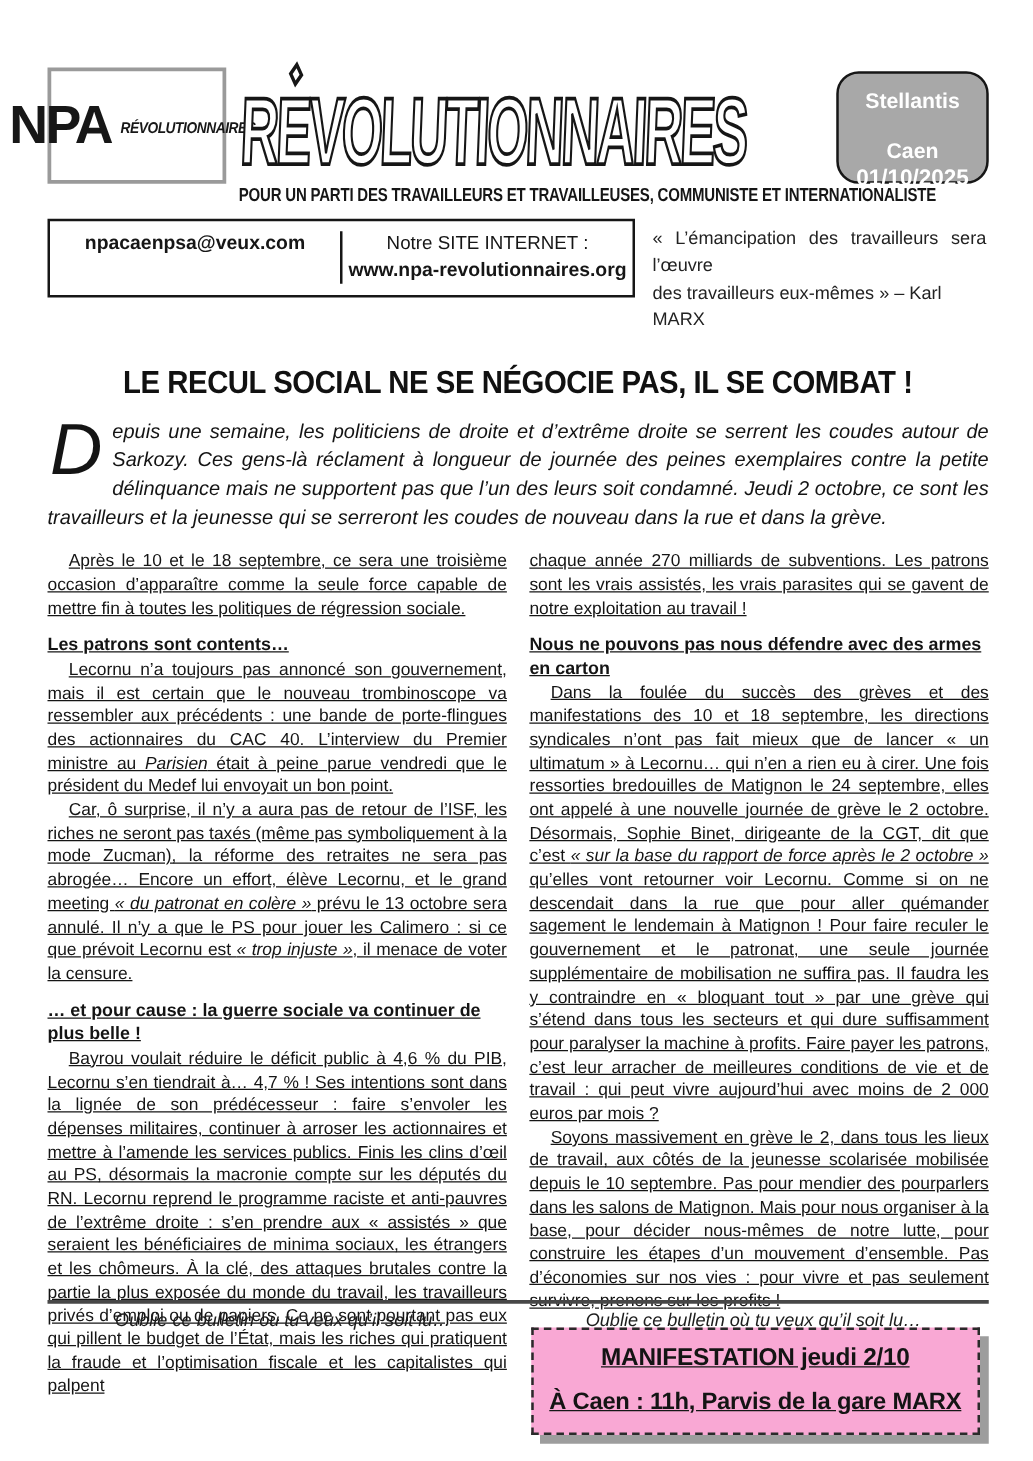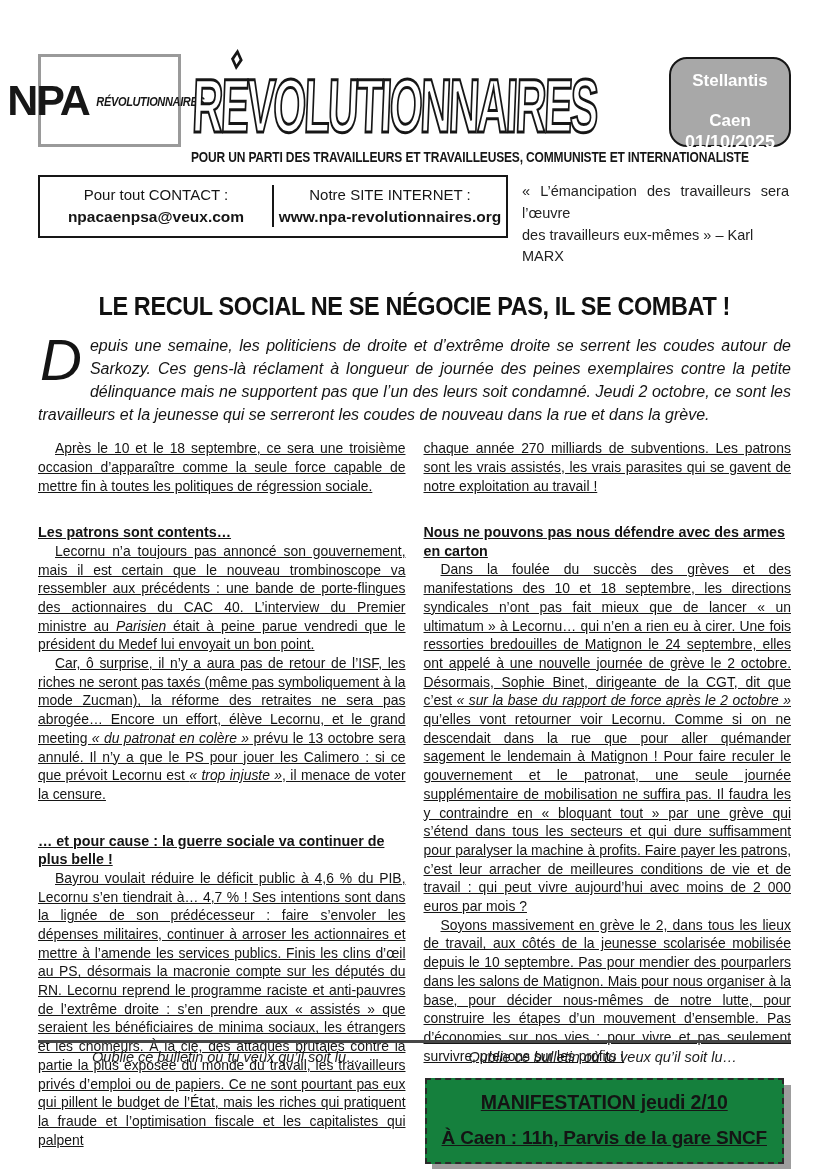--- a/index.html
+++ b/index.html
@@ -57,25 +57,25 @@
     transform:scaleX(0.92); transform-origin:center; color:#111;
   }
   
   .intro { margin-top:13px; font-style:italic; font-size:16px; line-height:1.44; text-align:justify; color:#141414; }
   .dropcap { float:left; font-size:58px; line-height:0.74; padding:5px 8px 0 2px; font-style:italic; color:#141414; }
   
   .columns { display:flex; gap:18px; margin-top:13px;text-decoration:underline; }
   .col { flex:1; min-width:0; font-size:13.9px; line-height:1.345; text-align:justify; color:#141414; }
   .col p.body-p { text-indent:17px; }
   .col p.no-indent { text-indent:0; }
-  .col h3.col-head { font-size:14.3px; font-weight:bold; text-align:left; margin-top:28px; line-height:1.3; }
+  .col h3.col-head { font-size:14.3px; font-weight:bold; text-align:left; margin-top:12px; line-height:1.3; }
   .it { font-style:italic; }
   
   .manif-box {
-    margin:13px 7px 0 1px; border:2.5px dashed #2a2a2a; background:#15803d;
+    margin:13px 7px 0 1px; border:2.5px dashed #2a2a2a; background:#f9a8d4;
     box-shadow:7px 7px 0 #9d9d9d; text-align:center; padding:9px 4px 12px; position:relative;
   }
   .manif-l1 { font-size:19.5px; font-weight:bold; letter-spacing:-0.2px; }
   .manif-l2 { font-size:19px; font-weight:bold; margin-top:9px; letter-spacing:-0.2px; }
   
   .footer { position:absolute; left:38px; right:35px; top:1040px; border-top:3px solid #474747; display:flex; }
   .footer-cell { flex:1; text-align:center; font-style:italic; font-size:14.5px; padding-top:6px; color:#1c1c1c; }
 </style>
 </head>
 <body>
@@ -94,21 +94,20 @@
     <div class="edition-box">
       <div class="l1">Stellantis</div>
       <div class="l2">Caen</div>
       <div class="l3">01/10/2025</div>
     </div>
   </div>
 
   <div class="contact-row">
     <div class="contact-box">
       <div class="contact-cell">
-        <div class="lbl">Pour tout CONTACT :</div>
         <div class="val">npacaenpsa@veux.com</div>
       </div>
       <div class="contact-divider"></div>
       <div class="contact-cell">
         <div class="lbl">Notre SITE INTERNET :</div>
         <div class="val">www.npa-revolutionnaires.org</div>
       </div>
     </div>
     <div class="quote">
       <div class="q1">« L’émancipation des travailleurs sera l’œuvre</div>
@@ -135,21 +134,21 @@
       </div>
     <div class="col">
       <div>
           <p class="body-p no-indent"><span>chaque année 270 milliards de subventions. Les patrons sont les vrais assistés, les vrais parasites qui se gavent de notre exploitation au travail !</span></p>
           <h3 class="col-head"><span>Nous ne pouvons pas nous défendre avec des armes en carton</span></h3>
           <p class="body-p"><span>Dans la foulée du succès des grèves et des manifestations des 10 et 18 septembre, les directions syndicales n’ont pas fait mieux que de lancer « un ultimatum » à Lecornu… qui n’en a rien eu à cirer. Une fois ressorties bredouilles de Matignon le 24 septembre, elles ont appelé à une nouvelle journée de grève le 2 octobre. Désormais, Sophie Binet, dirigeante de la CGT, dit que c’est </span><span class="it">« sur la base du rapport de force après le 2 octobre »</span><span> qu’elles vont retourner voir Lecornu. Comme si on ne descendait dans la rue que pour aller quémander sagement le lendemain à Matignon ! Pour faire reculer le gouvernement et le patronat, une seule journée supplémentaire de mobilisation ne suffira pas. Il faudra les y contraindre en « bloquant tout » par une grève qui s’étend dans tous les secteurs et qui dure suffisamment pour paralyser la machine à profits. Faire payer les patrons, c’est leur arracher de meilleures conditions de vie et de travail : qui peut vivre aujourd’hui avec moins de 2 000 euros par mois ?</span></p>
           <p class="body-p"><span>Soyons massivement en grève le 2, dans tous les lieux de travail, aux côtés de la jeunesse scolarisée mobilisée depuis le 10 septembre. Pas pour mendier des pourparlers dans les salons de Matignon. Mais pour nous organiser à la base, pour décider nous-mêmes de notre lutte, pour construire les étapes d’un mouvement d’ensemble. Pas d’économies sur nos vies : pour vivre et pas seulement survivre, prenons sur les profits !</span></p>
         </div>
       <div class="manif-box">
         <div class="manif-l1">MANIFESTATION jeudi 2/10</div>
-        <div class="manif-l2">À Caen : 11h, Parvis de la gare SNCF</div>
+        <div class="manif-l2">À Caen : 11h, Parvis de la gare MARX</div>
       </div>
     </div>
   </div>
 
   <div class="footer">
     <div class="footer-cell">Oublie ce bulletin où tu veux qu’il soit lu…</div>
     <div class="footer-cell">Oublie ce bulletin où tu veux qu’il soit lu…</div>
   </div>
 
 </div>

